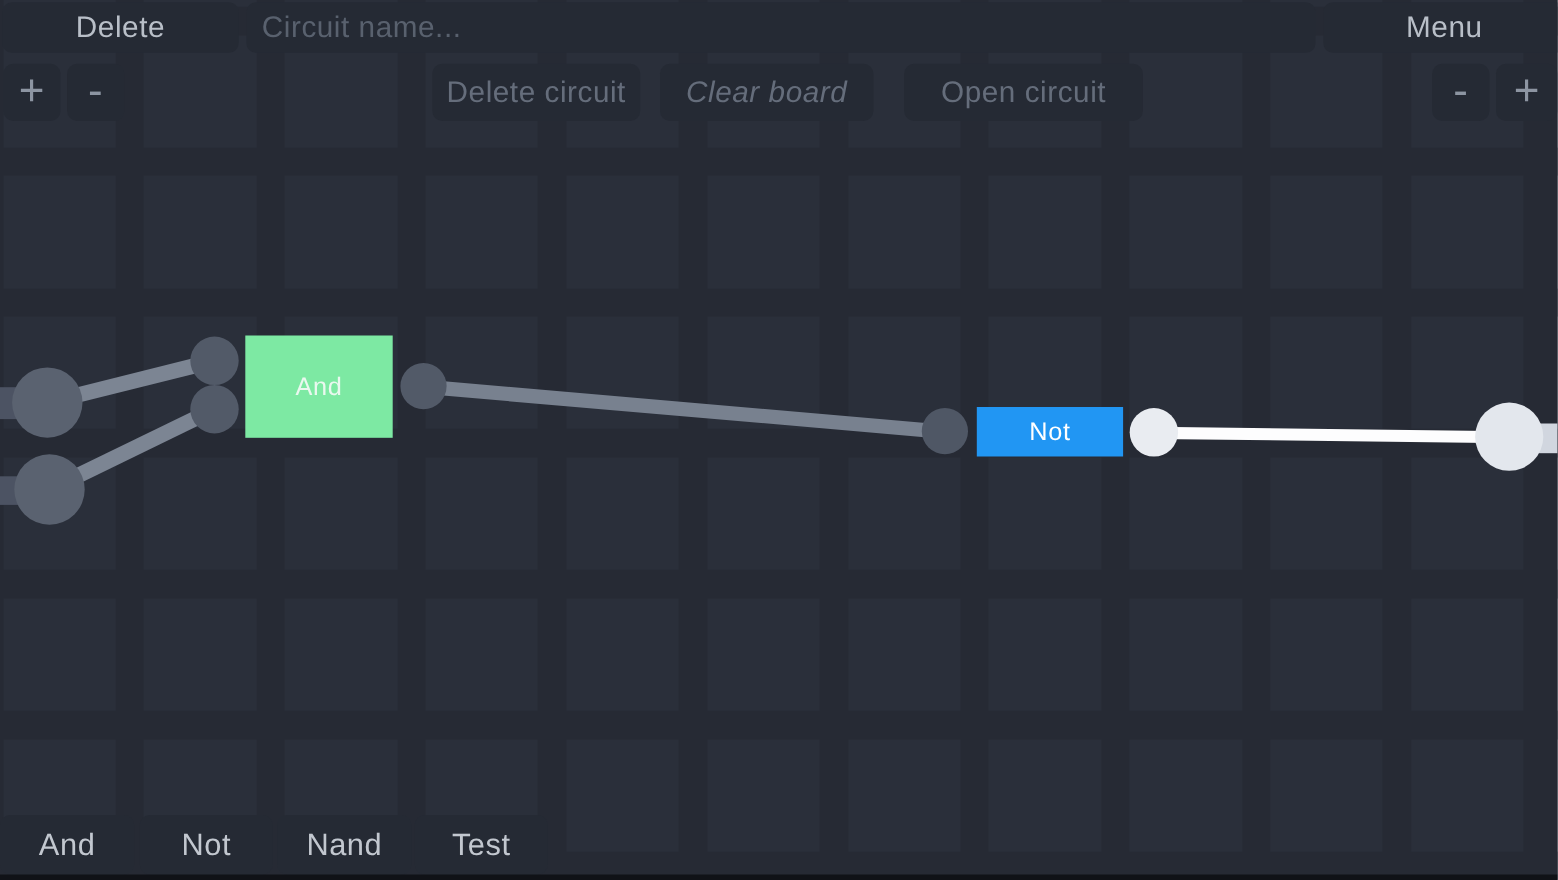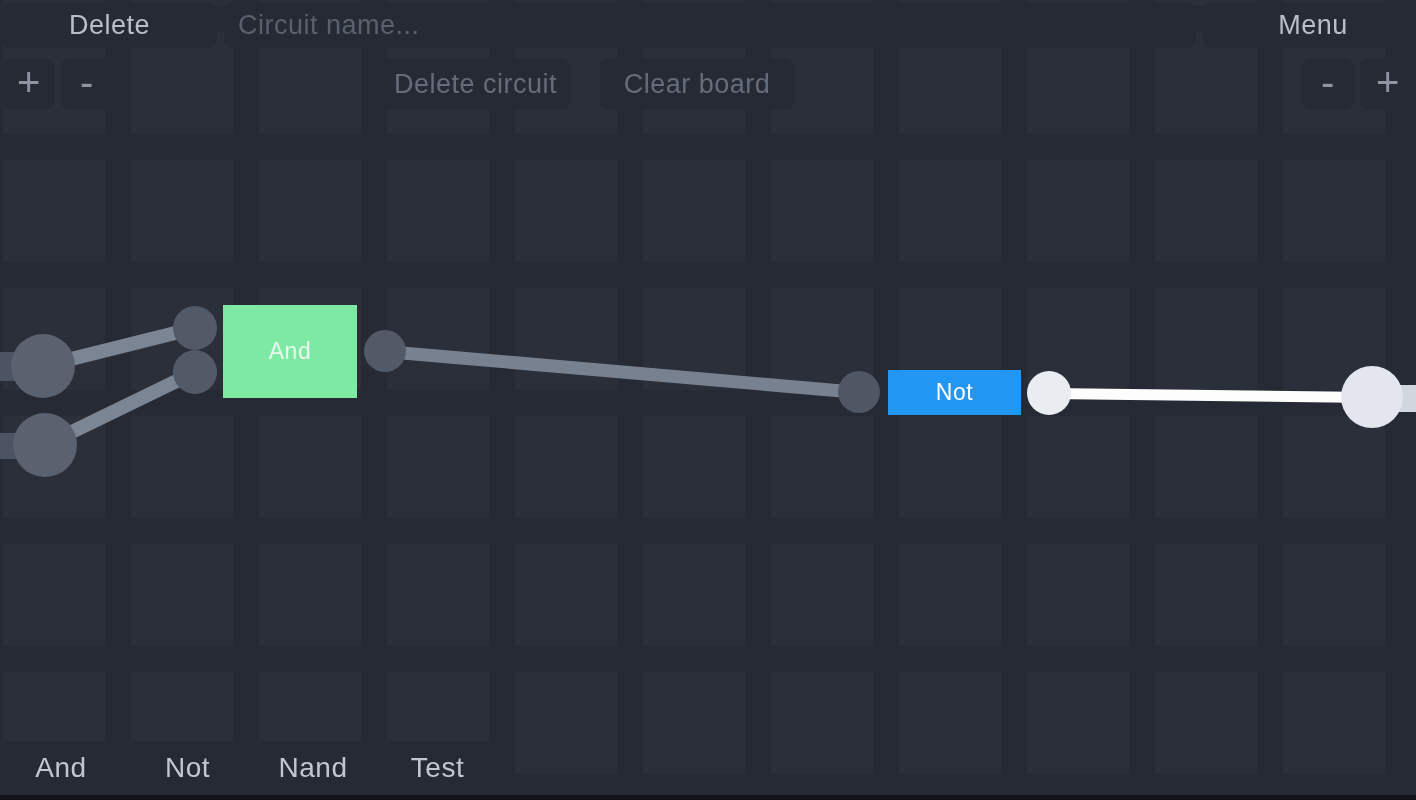--- a/index.html
+++ b/index.html
@@ -70,22 +70,23 @@
   <input class="circuit-name" style="left: 224px; top: 2px; width: 972px; height: 46px;" type="text" placeholder="Circuit name...">
 
   <div class="btn" style="left:1203px; top:2px; width:220px; height:46px;">Menu</div>
 
   <div class="btn zoom" style="left:3px; top:58px; width:52px; height:52px;">+</div>
   <div class="btn zoom" style="left:61px; top:58px; width:52px; height:52px;">-</div>
 
   <div class="btn zoom" style="left:1302px; top:58px; width:52px; height:52px;">-</div>
   <div class="btn zoom" style="left:1360px; top:58px; width:56px; height:52px;">+</div>
 
-  <div class="btn muted" style="left:381px; top:58px; width:189px; height:52px;text-align:right;">Delete circuit</div>
-  <div class="btn muted" style="left:600px; top:58px; width:194px; height:52px;">Clear board</div>
+  <div class="btn muted" style="left:393px; top:58px; width:189px; height:52px;text-align:right;">Delete circuit</div>
+  <div class="btn muted" style="left:600px; top:58px; width:194px; height:52px;font-style:italic;">Clear board</div>
+  <div class="btn muted" style="left:822px; top:58px; width:217px; height:52px;">Open circuit</div>
 
   <div class="btn palette-btn" style="left:0px; top:741px; width:122px; height:54px;">And</div>
   <div class="btn palette-btn" style="left:127px; top:741px; width:121px; height:54px;">Not</div>
   <div class="btn palette-btn" style="left:377px; top:741px; width:121px; height:54px;">Test</div>
   <div class="btn palette-btn" style="left:252px; top:741px; width:122px; height:54px;">Nand</div>
 
   <div class="bottom-strip"></div>
 </div>
 
 </body></html>

